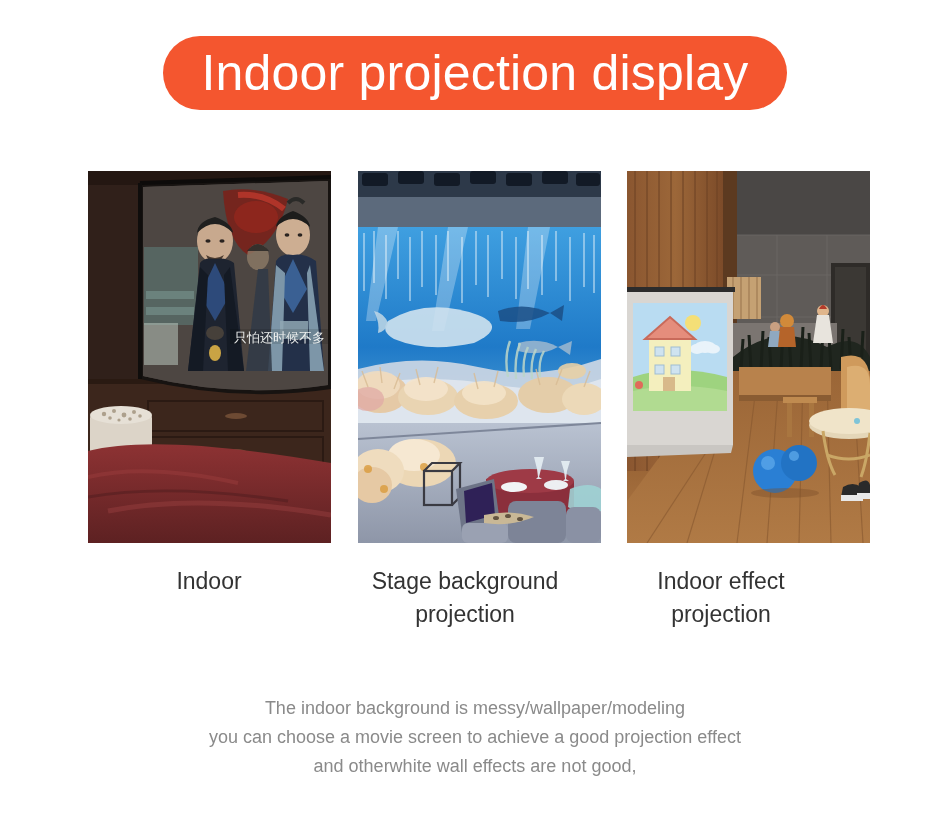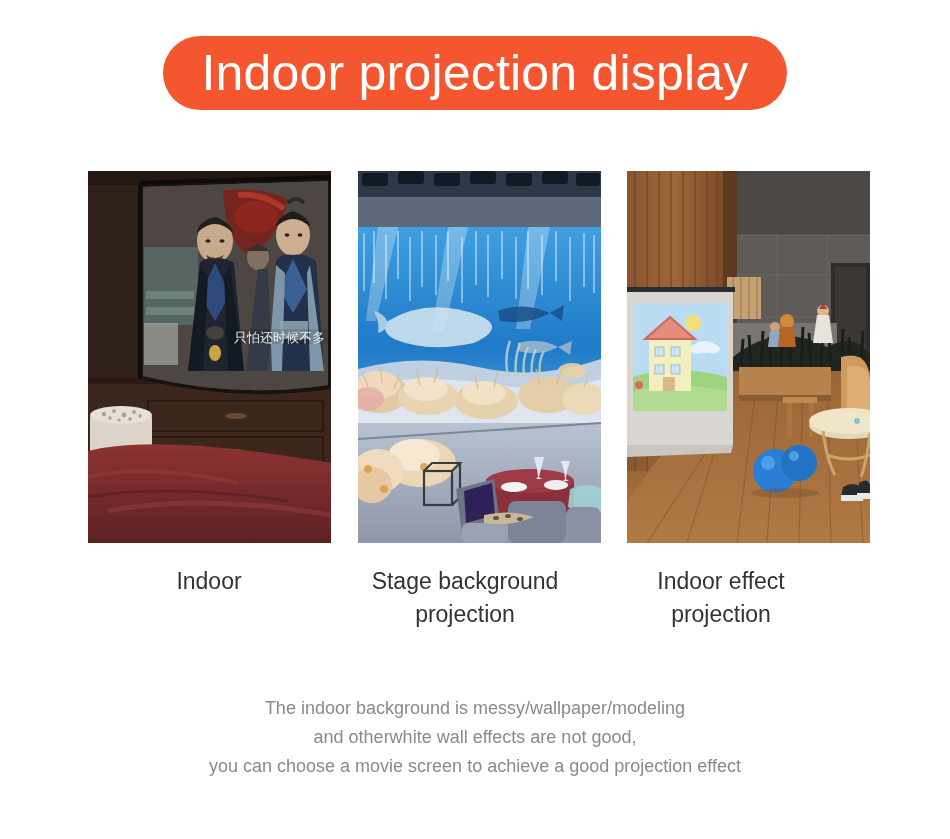--- a/index.html
+++ b/index.html
@@ -519,15 +519,15 @@
     <span class="c-line">projection</span>
   </div>
   <div class="caption c3">
     <span class="c-line">Indoor effect</span>
     <span class="c-line">projection</span>
   </div>
 </div>
 
 <div class="footer-note">
   <span class="f-line">The indoor background is messy/wallpaper/modeling</span>
+  <span class="f-line">you can choose a movie screen to achieve a good projection effect</span>
   <span class="f-line">and otherwhite wall effects are not good,</span>
-  <span class="f-line">you can choose a movie screen to achieve a good projection effect</span>
 </div>
 
 </body></html>

